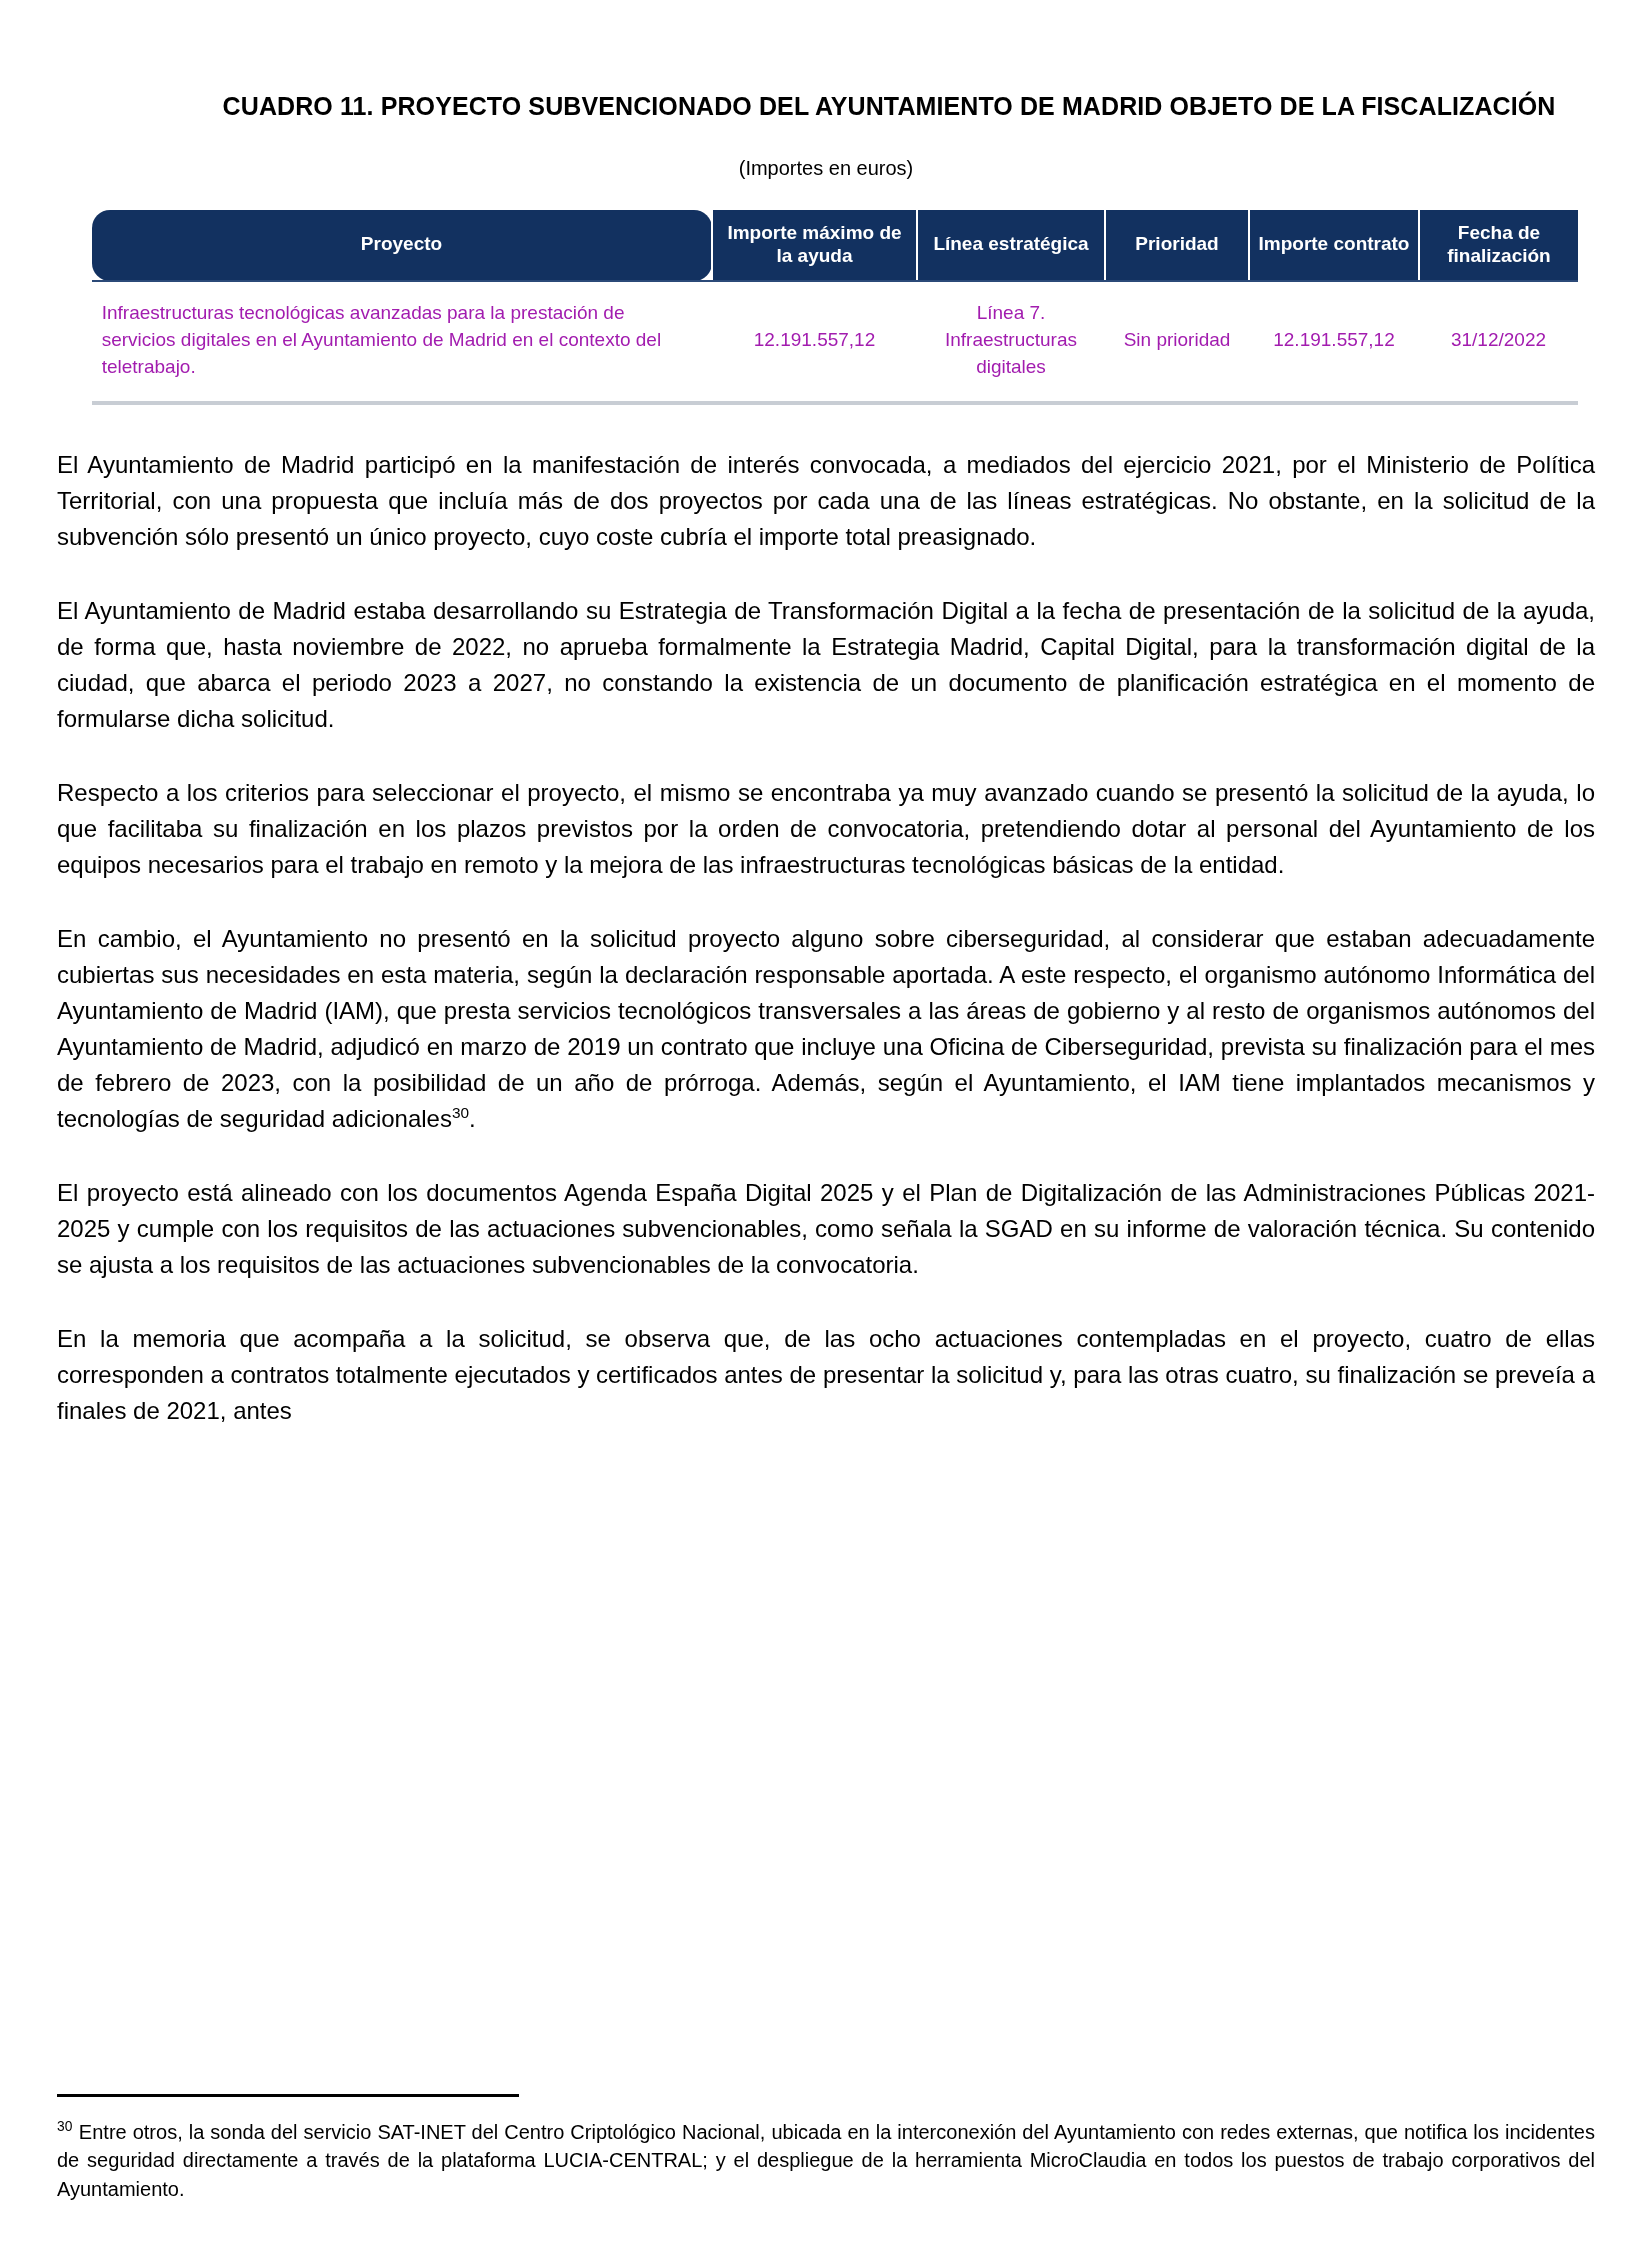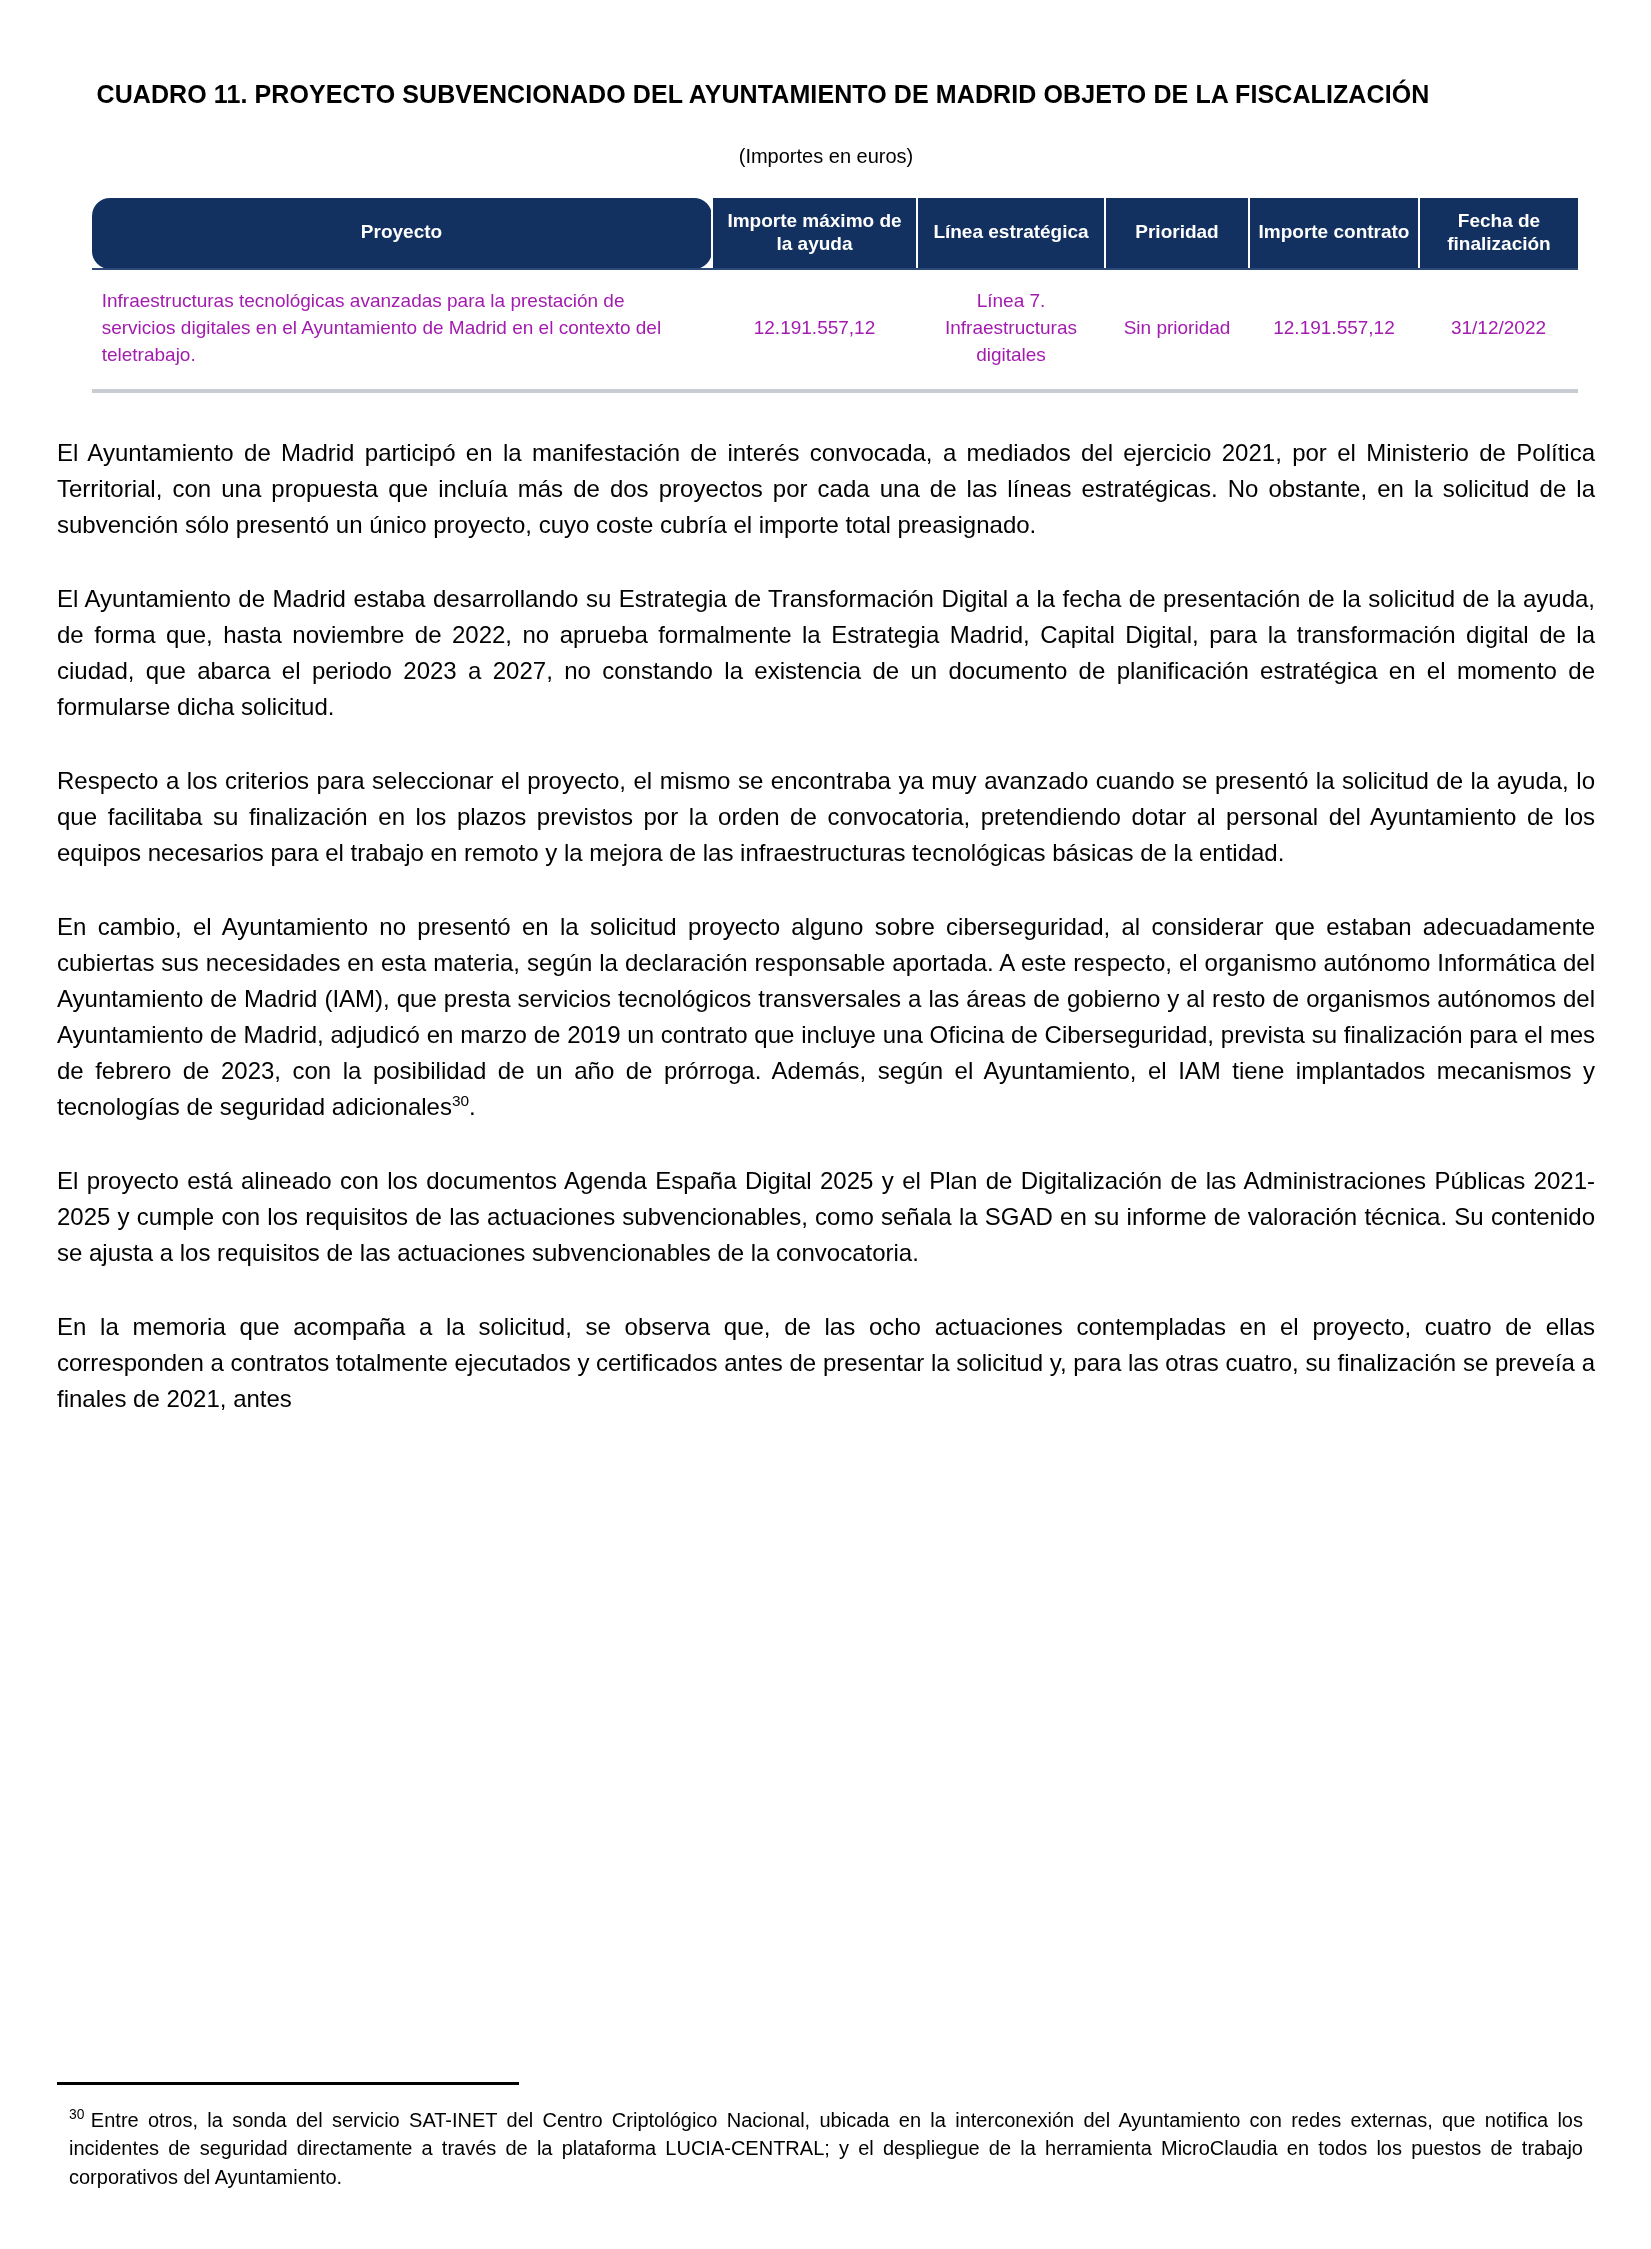--- a/index.html
+++ b/index.html
@@ -26,23 +26,23 @@
   
   .title-block {
     padding-top: 78px;
     text-align: center;
   }
   .doc-title {
     font-size: 25px;
     font-weight: bold;
     line-height: 1.32;
     letter-spacing: 0.1px;
-    margin: 0 auto;
+    margin: 12px auto;
     width: 1459px;
-    text-align: left;
+    text-align: right;
   }
   .units-note {
     margin-top: 32px;
     font-size: 20px;
     text-align: center;
     line-height: 1.3;
   }
 
   
   .table-wrap {
@@ -129,21 +129,21 @@
     width: 462px;
     height: 0;
     border-top: 3.2px solid #000000;
     margin: 0 0 21px 0;
   }
   .footnote-text {
     font-size: 20px;
     line-height: 1.42;
     text-align: justify;
     text-justify: inter-word;
-    margin: 12px;
+    margin: 0;
   }
   .footnote-num {
     font-size: 13.8px;
     vertical-align: super;
     line-height: 0;
     margin-right: 6.5px;
   }
 </style>
 </head>
 <body>

